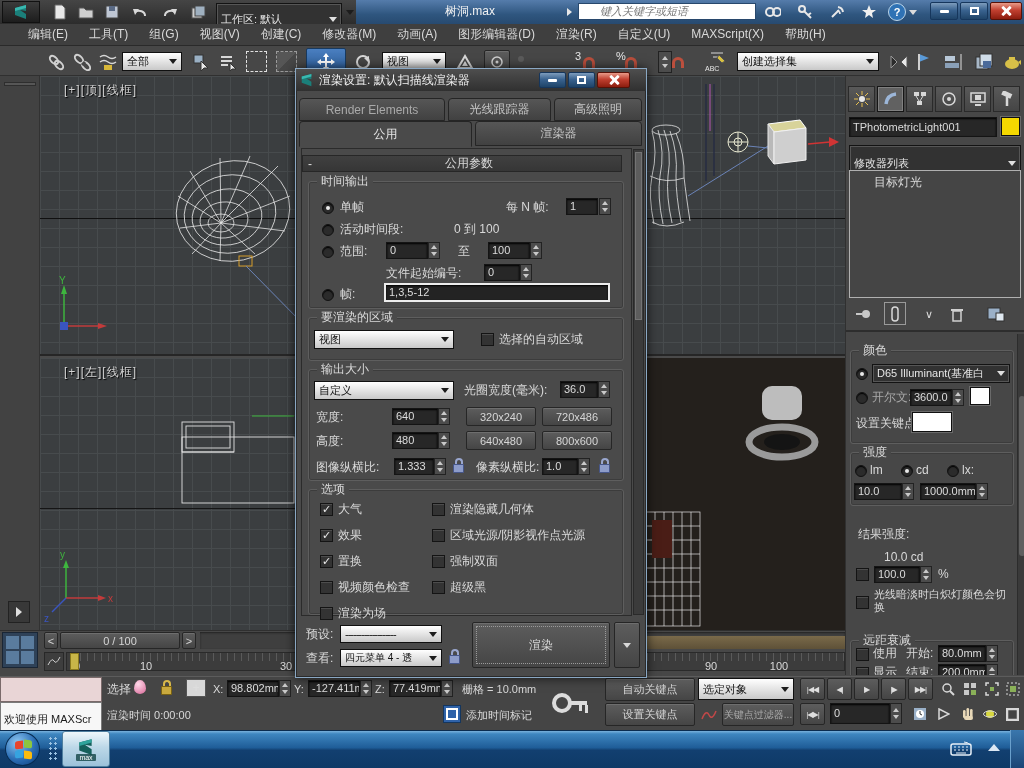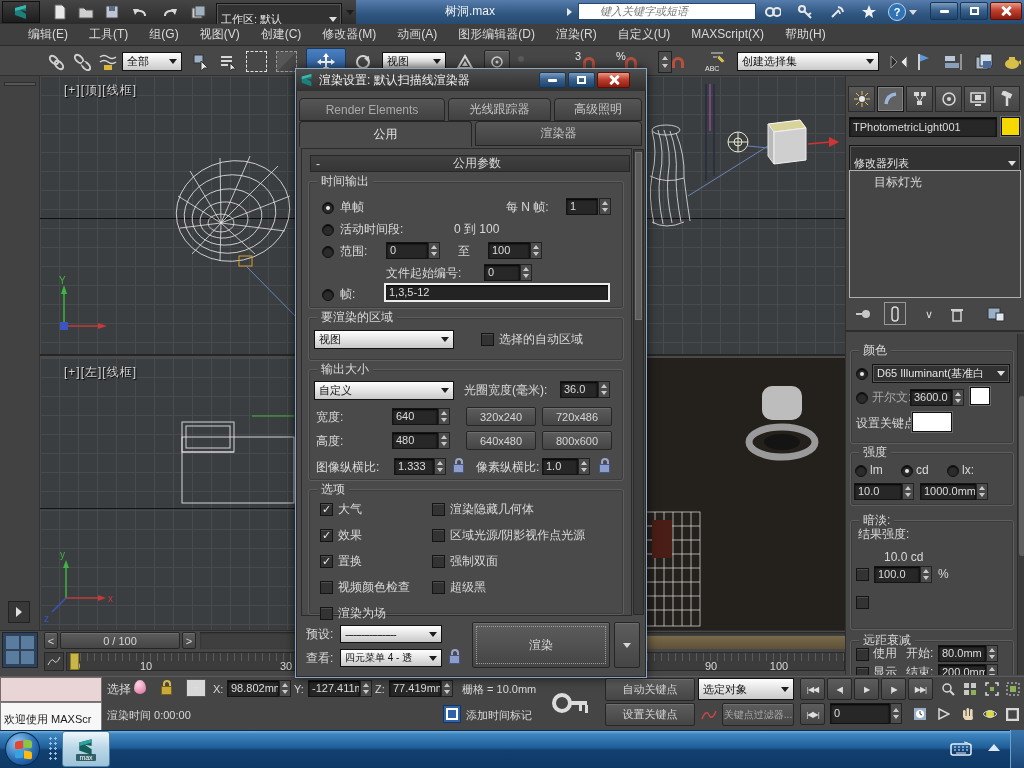--- a/index.html
+++ b/index.html
@@ -598,33 +598,31 @@
     <span class="abs spin" style="left:56px;top:407px;height:17px">
         <b class="u"></b>
         <b class="d"></b>
       </span>
     <div class="abs fld" style="left:74px;top:407px;width:56px;height:17px"><span>1000.0mm</span></div>
     <span class="abs spin" style="left:130px;top:407px;height:17px">
         <b class="u"></b>
         <b class="d"></b>
       </span>
 
-    <div class="abs grp" style="left:4px;top:444px;width:164px;height:110px">
-      <span class="leg legP">暗淡:</span>
-      </div>
     <span class="abs t" style="left:12px;top:451px">结果强度:</span>
     <span class="abs t" style="left:38px;top:474px">10.0 cd</span>
     <span class="abs chk" style="left:10px;top:492px"></span>
     <div class="abs fld" style="left:28px;top:490px;width:46px;height:17px"><span>100.0</span></div>
     <span class="abs spin" style="left:74px;top:490px;height:17px">
         <b class="u"></b>
         <b class="d"></b>
       </span>
     <span class="abs t" style="left:92px;top:491px">%</span>
     <span class="abs chk" style="left:10px;top:520px"></span>
+    <span class="abs t t11" style="left:28px;top:512px;width:132px;white-space:normal;line-height:13px">光线暗淡时白炽灯颜色会切换</span>
 
     <div class="abs grp" style="left:4px;top:564px;width:164px;height:60px">
       <span class="leg legP">远距衰减</span>
       </div>
     <span class="abs chk" style="left:10px;top:572px"></span>
     <span class="abs t" style="left:27px;top:570px">使用</span>
     <span class="abs t" style="left:60px;top:570px">开始:</span>
     <div class="abs fld" style="left:92px;top:569px;width:48px;height:17px"><span>80.0mm</span></div>
     <span class="abs spin" style="left:140px;top:569px;height:17px">
         <b class="u"></b>
@@ -804,21 +802,21 @@
       </div>
     <div class="abs dtab active" style="left:3px;top:52px;width:173px;height:26px">
         <span>公用</span>
       </div>
     <div class="abs dtab" style="left:179px;top:52px;width:167px;height:25px">
         <span>渲染器</span>
       </div>
     
     <div class="abs" style="left:5px;top:79px;width:331px;height:468px;border:1px solid #2b2b2b"></div>
     
-    <div class="abs" style="left:14px;top:86px;width:320px;height:17px;background:linear-gradient(#404040,#363636);border:1px solid #272727;display:flex;align-items:center">
+    <div class="abs" style="left:6px;top:86px;width:320px;height:17px;background:linear-gradient(#404040,#363636);border:1px solid #272727;display:flex;align-items:center">
       <span class="icbtn minus" style="width:14px"></span>
       <span class="t" style="flex:1;text-align:center">公用参数</span>
     </div>
     
     <div class="abs grp" style="left:12px;top:112px;width:316px;height:128px">
       <span class="leg">时间输出</span>
       </div>
     <span class="abs rad on" style="left:26px;top:133px"></span>
     <span class="abs t" style="left:44px;top:131px">单帧</span>
     <span class="abs t" style="left:210px;top:131px">每 N 帧:</span>

